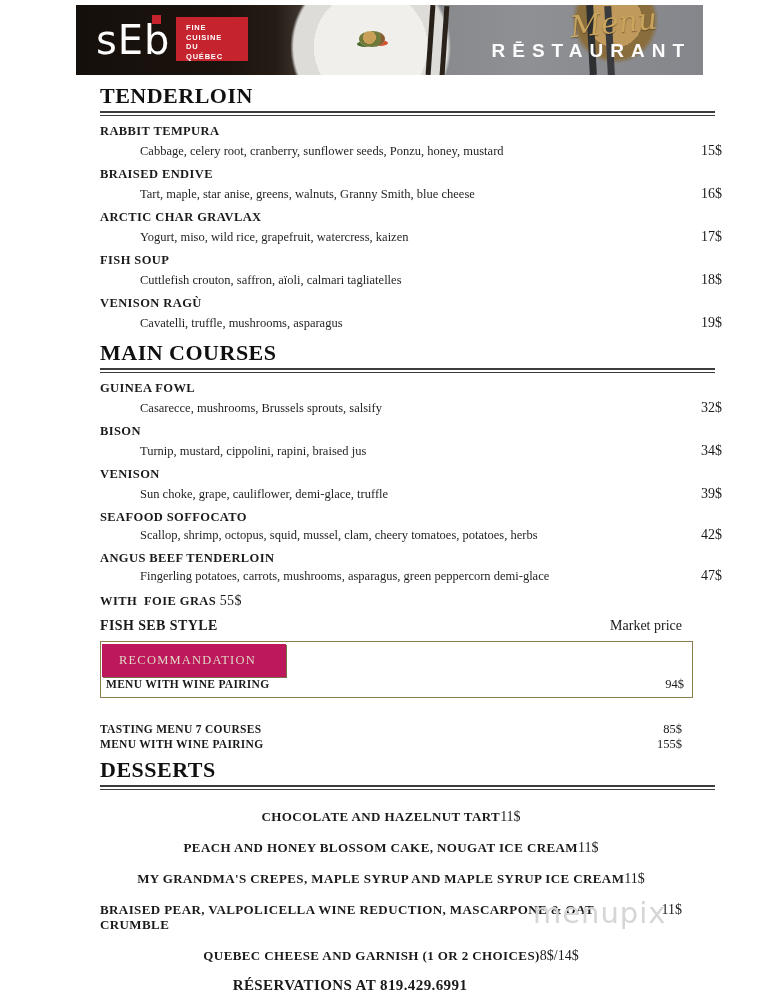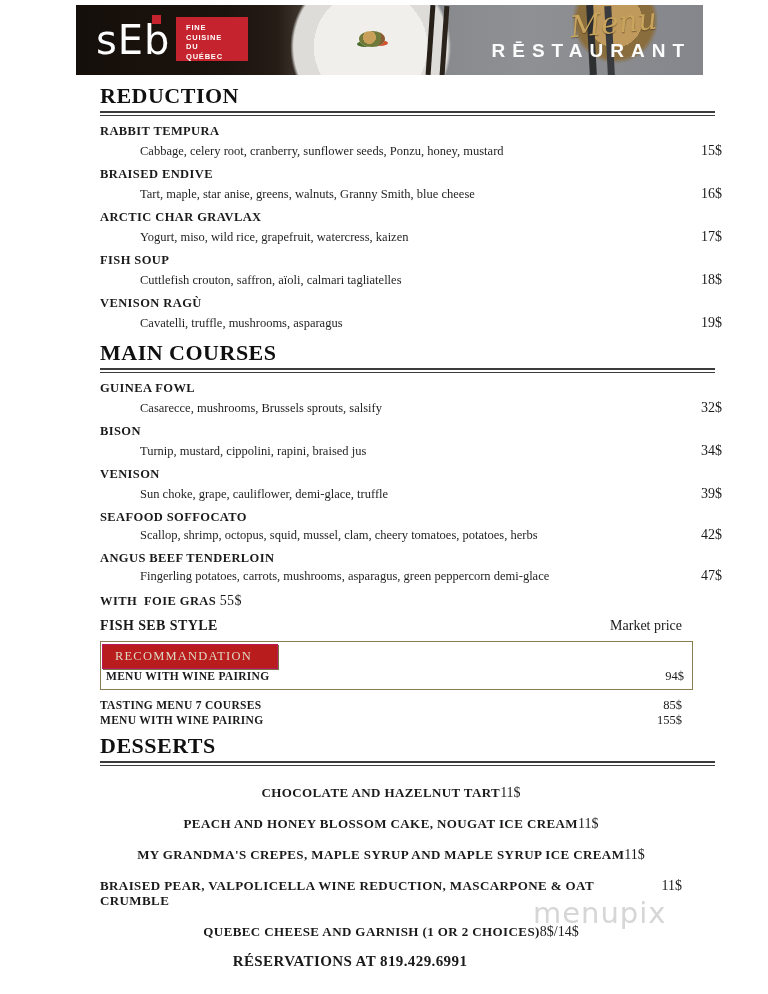--- a/index.html
+++ b/index.html
@@ -49,29 +49,29 @@
   .desc{font-size:12.5px;color:#1f1f1f;}
   .price{font-size:14px;font-weight:normal;white-space:nowrap;}
   .supplement-line{font-size:12.5px;font-weight:bold;letter-spacing:0.4px;margin-top:9px;line-height:16px;white-space:pre;}
   .supplement-line .price{font-weight:normal;}
   .market-row{display:flex;justify-content:space-between;align-items:baseline;width:582px;margin-top:9px;line-height:16px;}
   .market-name{font-size:14px;font-weight:bold;letter-spacing:0.4px;}
   .market-price{font-size:14px;}
   
   .reco-box{width:591px;border:1px solid #8a7d4e;margin-top:7px;position:relative;padding-bottom:6px;}
   .reco-label{
-    margin:2px 0 0 1px;width:162px;height:23px;background:#b91c1c;border:1px solid #be185d;
+    margin:2px 0 0 1px;width:162px;height:23px;background:#be185d;border:5px solid #be185d;
     box-shadow:1px 1px 0 #7a6f45;color:#ded9c4;font-size:12.5px;letter-spacing:1.2px;
     line-height:23px;padding-left:12px;
   }
   .reco-row{display:flex;justify-content:space-between;align-items:baseline;width:578px;padding-left:5px;line-height:14px;}
   .reco-row:first-of-type{margin-top:9px;}
   .reco-row .nm{font-size:11.5px;font-weight:bold;letter-spacing:0.3px;}
   .reco-row .price{font-size:12.5px;}
-  .tasting-block{margin-top:8px;}
+  .tasting-block{margin-top:24px;}
   .tasting-row{display:flex;justify-content:space-between;align-items:baseline;width:582px;line-height:15px;}
   .tasting-row .nm{font-size:11.5px;font-weight:bold;letter-spacing:0.3px;}
   .tasting-row .price{font-size:12.5px;}
   
   .dessert-row{display:flex;justify-content:center;align-items:baseline;width:582px;margin-top:16px;line-height:15px;}
   .dessert-row .nm{font-size:13px;font-weight:bold;letter-spacing:0.4px;}
   .dessert-row .price{font-size:14px;}
   .desserts-title{margin-top:6px;}
   .first-dessert{margin-top:19px;}
   
@@ -95,21 +95,21 @@
   </div>
   <div class="plate-food"></div>
   <div class="fork-left"></div>
   <div class="knife-right"></div>
   <div class="menu-script">Menu</div>
   <div class="restaurant-wordmark">RĒSTAURANT</div>
 </div>
 
 <div class="page-content">
 
-  <div class="section-title">REDUCTION</div>
+  <div class="section-title">TENDERLOIN</div>
   <div class="rule"></div>
 
   <div>
     <div class="item-name">RABBIT TEMPURA</div>
     <div class="menu-row">
       <span class="desc">Cabbage, celery root, cranberry, sunflower seeds, Ponzu, honey, mustard</span>
       <span class="price">15$</span>
     </div>
   </div>
   <div>

